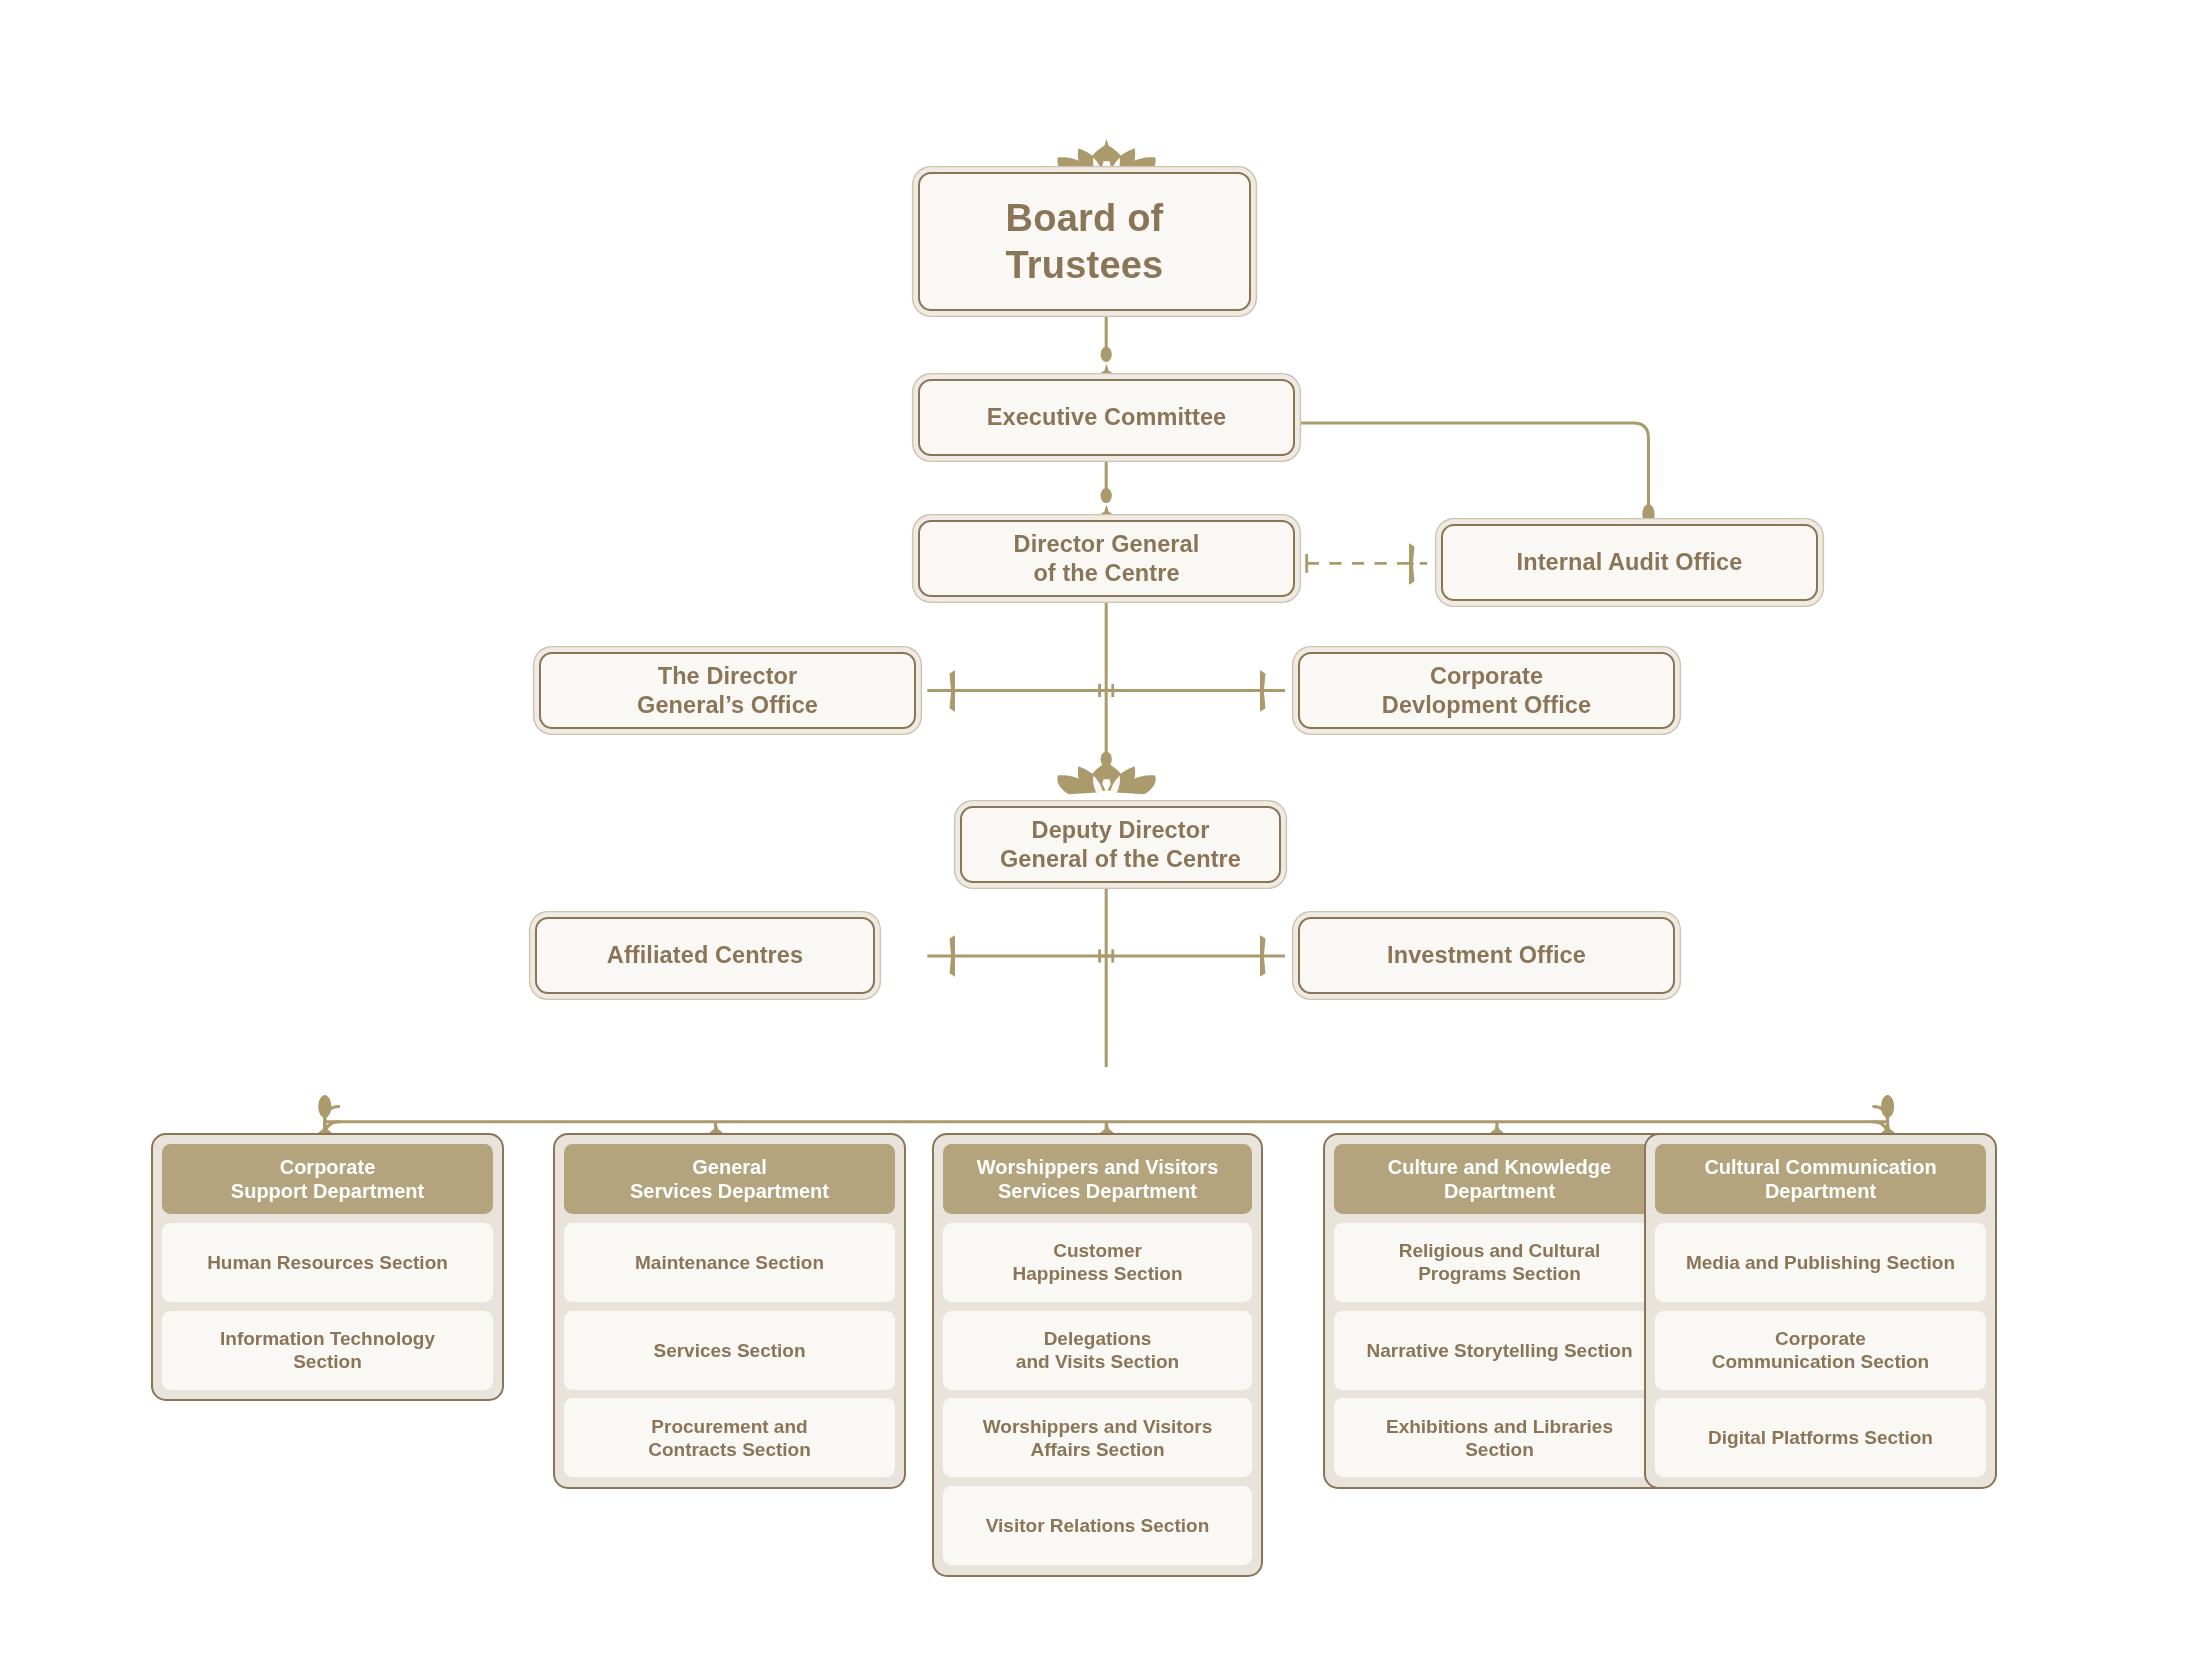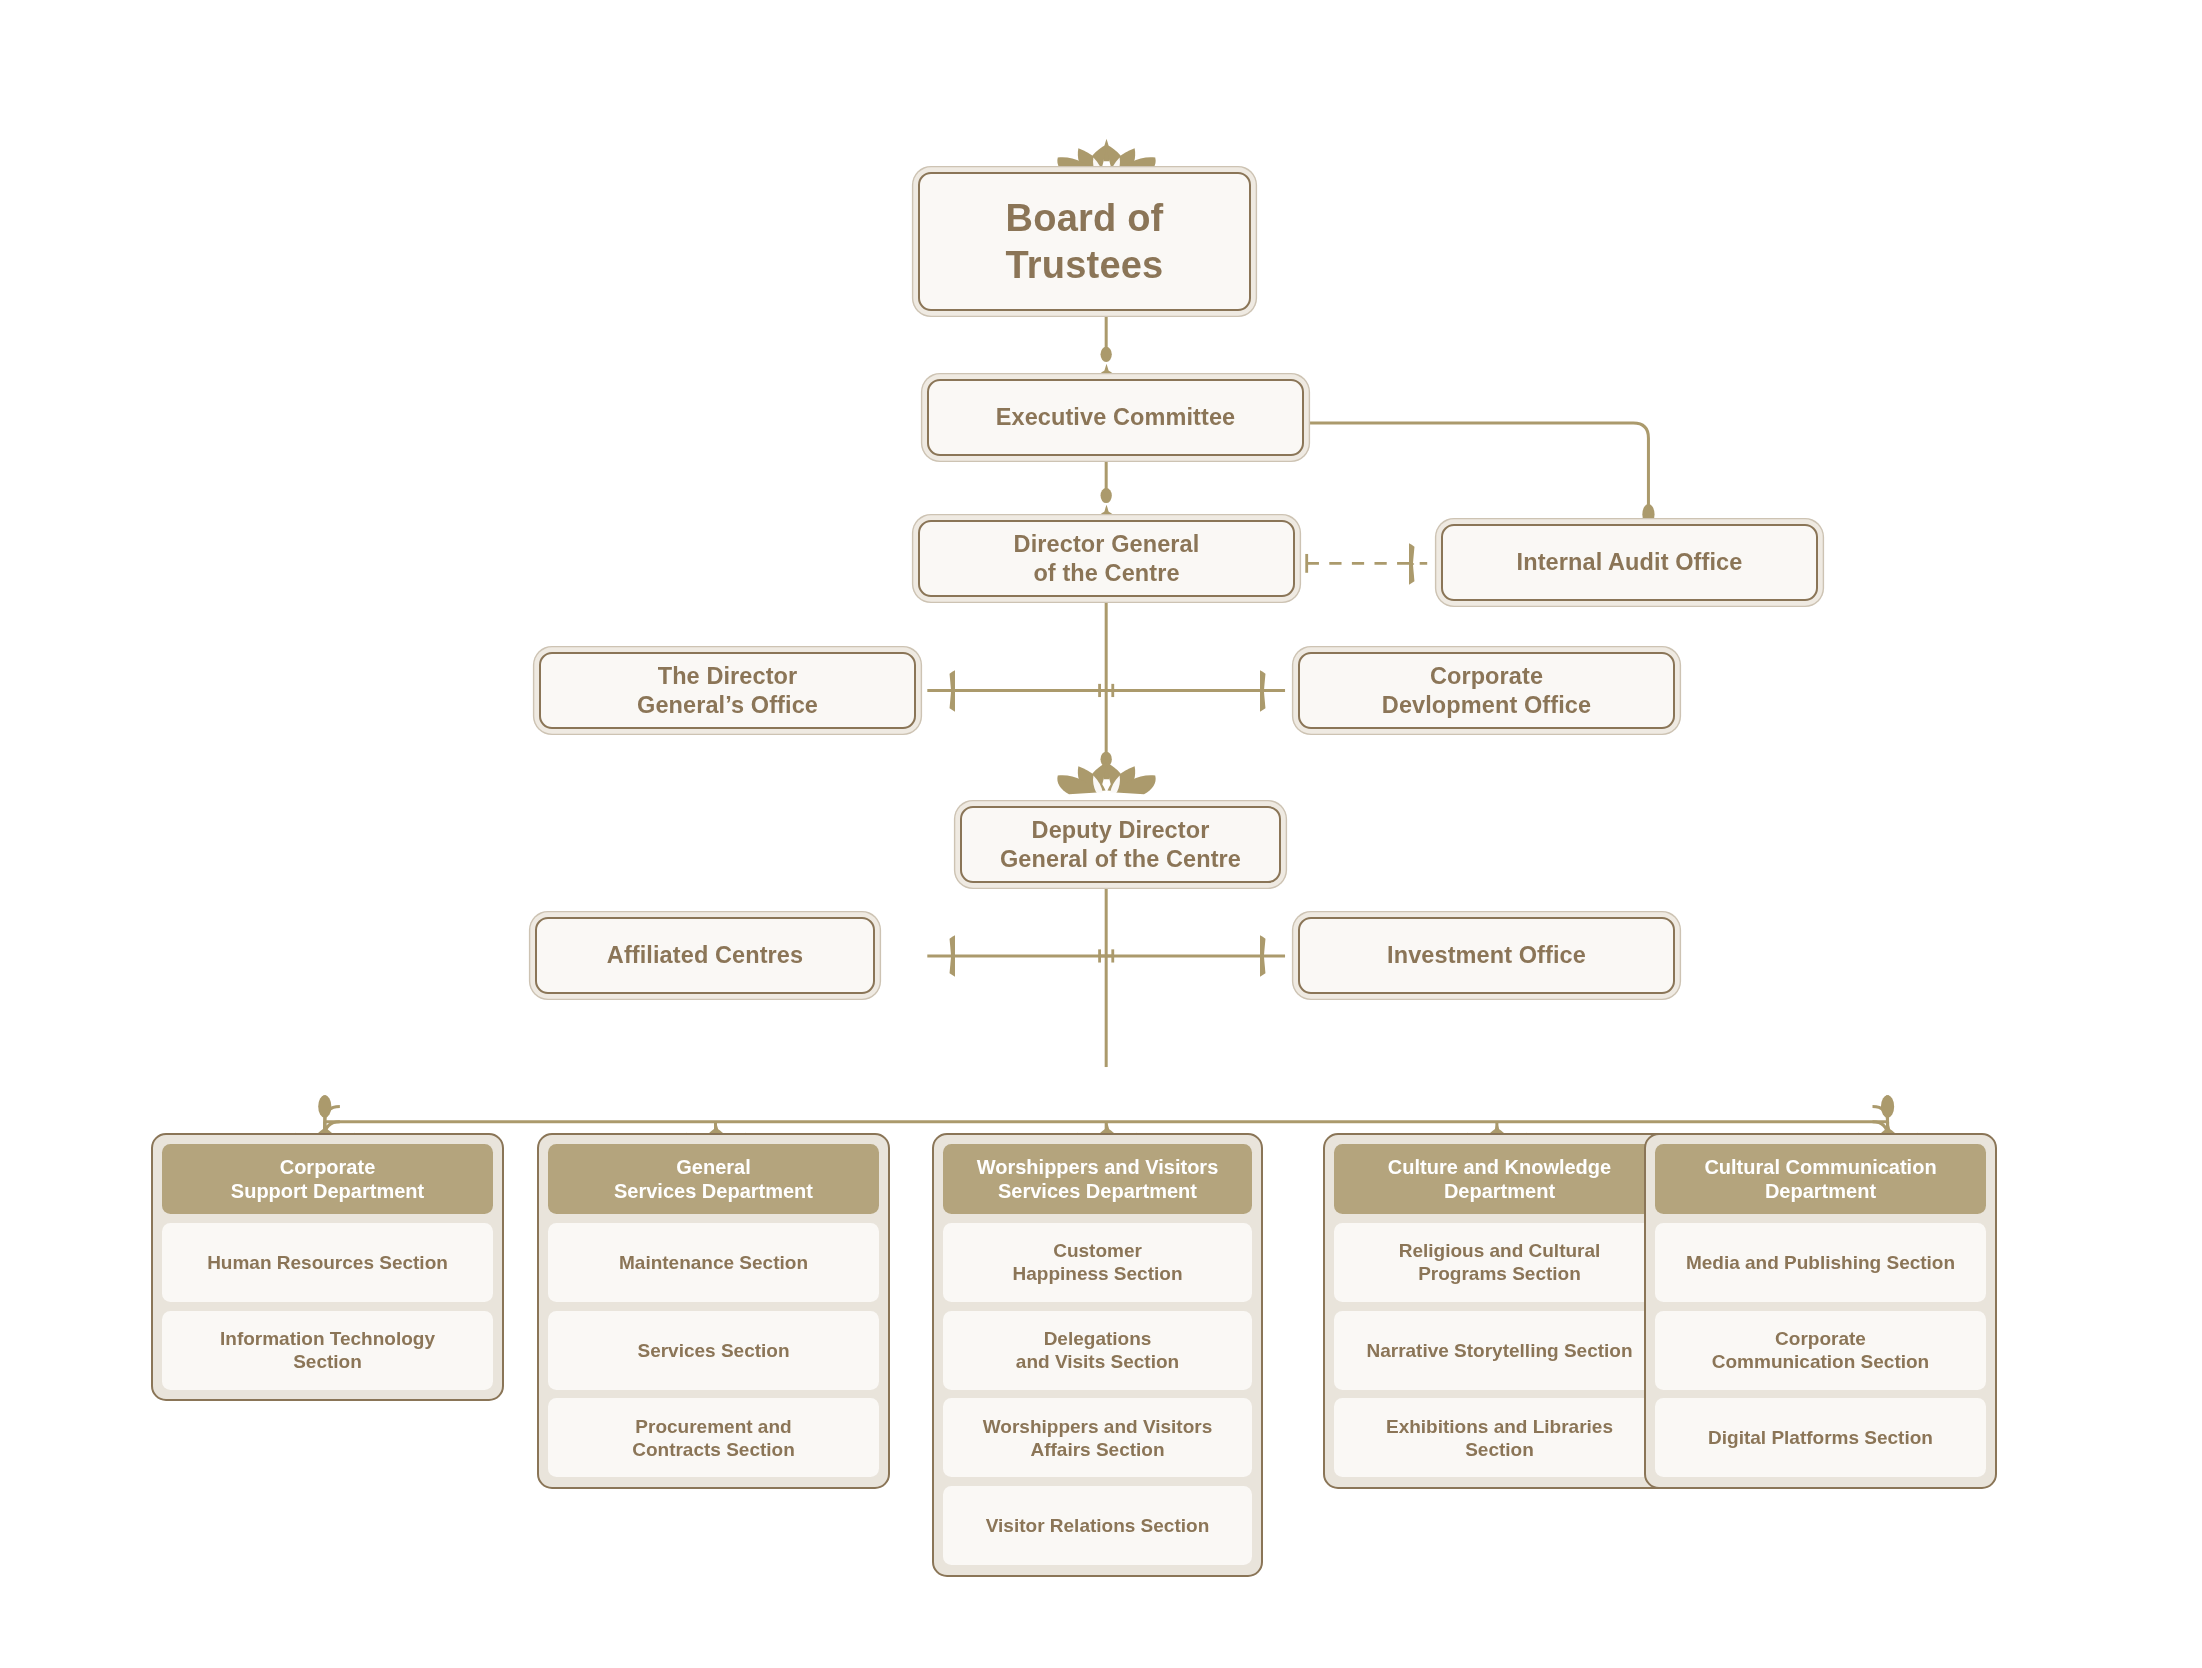--- a/index.html
+++ b/index.html
@@ -313,21 +313,21 @@
       <path d="M2 30 C14 30 24 38 30 52 L8 54 C2 46 0 38 2 30 Z"></path>
       <path d="M54 30 C42 30 32 38 26 52 L48 54 C54 46 56 38 54 30 Z"></path>
       <path d="M28 28 L38 40 L28 52 L18 40 Z" fill="none" stroke="#ab9a6c" stroke-width="2.4"></path>
     </g>
   </svg>
 
   <div class="node n-board" style="left:918px;top:172px;width:333px;height:139px;">
     <span class="lbl">Board of Trustees</span>
   </div>
 
-  <div class="node n-mid" style="left:918px;top:379px;width:377px;height:77px;margin-left:9px;">
+  <div class="node n-mid" style="left:918px;top:379px;width:377px;height:77px;">
     <span class="lbl">Executive Committee</span>
   </div>
 
   <div class="node n-mid" style="left:918px;top:520px;width:377px;height:77px;">
     <span class="lbl">Director General
 of the Centre</span>
   </div>
 
   <div class="node n-side" style="left:1441px;top:524px;width:377px;height:77px;">
     <span class="lbl">Internal Audit Office</span>
@@ -357,21 +357,21 @@
   </div>
 
   <div class="dept" style="left:151px;top:1133px;width:353px;">
     <div class="dept-head">Corporate
 Support Department</div>
     <div class="sect">Human Resources Section</div>
     <div class="sect">Information Technology
 Section</div>
   </div>
 
-  <div class="dept" style="left:537px;top:1133px;width:353px;">
+  <div class="dept" style="left:553px;top:1133px;width:353px;">
     <div class="dept-head">General
 Services Department</div>
     <div class="sect">Maintenance Section</div>
     <div class="sect">Services Section</div>
     <div class="sect">Procurement and
 Contracts Section</div>
   </div>
 
   <div class="dept" style="left:932px;top:1133px;width:331px;">
     <div class="dept-head">Worshippers and Visitors

